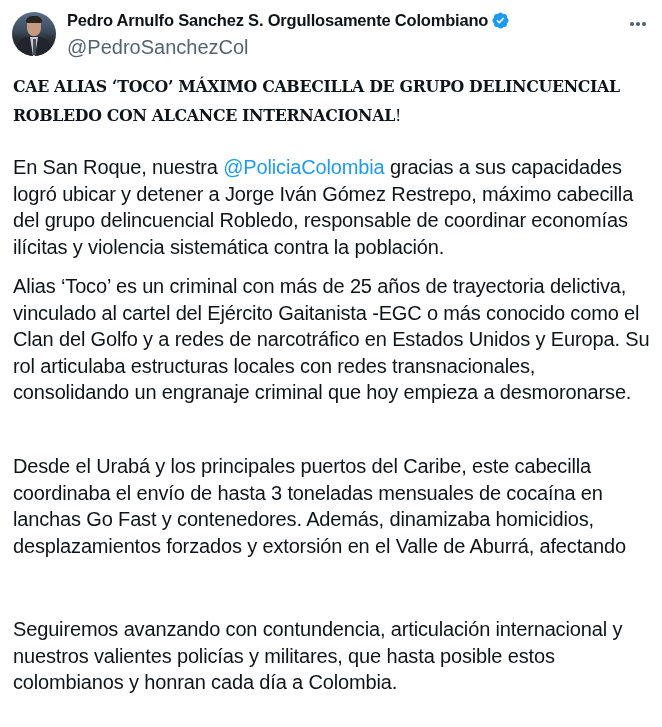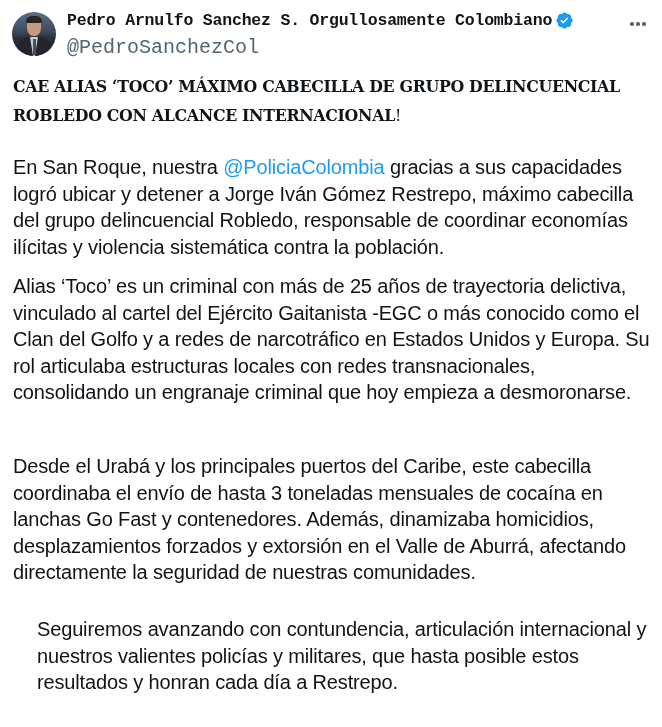--- a/index.html
+++ b/index.html
@@ -13,21 +13,20 @@
     overflow: hidden;
     position: relative;
     font-family: "Liberation Sans", "DejaVu Sans", sans-serif;
     color: #0f1419;
   }
   .header {
     position: absolute;
     left: 0; top: 0;
     width: 556px;
     height: 70px;
-    font-family: Liberation Mono, monospace;
   }
   .avatar {
     position: absolute;
     left: 12px; top: 12px;
     width: 44px; height: 44px;
     border-radius: 50%;
     overflow: hidden;
     background: radial-gradient(circle at 50% 30%, #c9a58c 0 18%, transparent 19%),
                 linear-gradient(180deg, #5a6f86 0%, #3a4a5c 45%, #2b2f36 60%, #1e2228 100%);
   }
@@ -133,21 +132,21 @@
     white-space: nowrap;
   }
   .para .line { display: block; }
   .mention {
     color: #1d9bf0;
     cursor: pointer;
   }
   .p1 { position: absolute; left: 0; top: 82px; }
   .p2 { position: absolute; left: 0; top: 201px; }
   .p3 { position: absolute; left: 0; top: 381px; }
-  .p4 { position: absolute; left: 0; top: 544px; margin-left: 24px; }
+  .p4 { position: absolute; left: 0; top: 544px; }
 </style>
 </head>
 <body>
 
 <div class="header">
   <div class="avatar">
     <div class="suit"></div>
     <div class="shirt"></div>
     <div class="tie"></div>
     <div class="face"></div>
@@ -192,21 +191,20 @@
     <span class="line">Clan del Golfo y a redes de narcotráfico en Estados Unidos y Europa. Su</span>
     <span class="line">rol articulaba estructuras locales con redes transnacionales,</span>
     <span class="line">consolidando un engranaje criminal que hoy empieza a desmoronarse.</span>
   </div>
 
   <div class="para p3">
     <span class="line">Desde el Urabá y los principales puertos del Caribe, este cabecilla</span>
     <span class="line">coordinaba el envío de hasta 3 toneladas mensuales de cocaína en</span>
     <span class="line">lanchas Go Fast y contenedores. Además, dinamizaba homicidios,</span>
     <span class="line">desplazamientos forzados y extorsión en el Valle de Aburrá, afectando</span>
-    <span class="line">directamente la seguridad de nuestras comunidades.</span>
   </div>
 
   <div class="para p4">
     <span class="line">Seguiremos avanzando con contundencia, articulación internacional y</span>
     <span class="line">nuestros valientes policías y militares, que hasta posible estos</span>
-    <span class="line">resultados y honran cada día a Restrepo.</span>
+    <span class="line">colombianos y honran cada día a Colombia.</span>
   </div>
 </div>
 
 </body></html>

